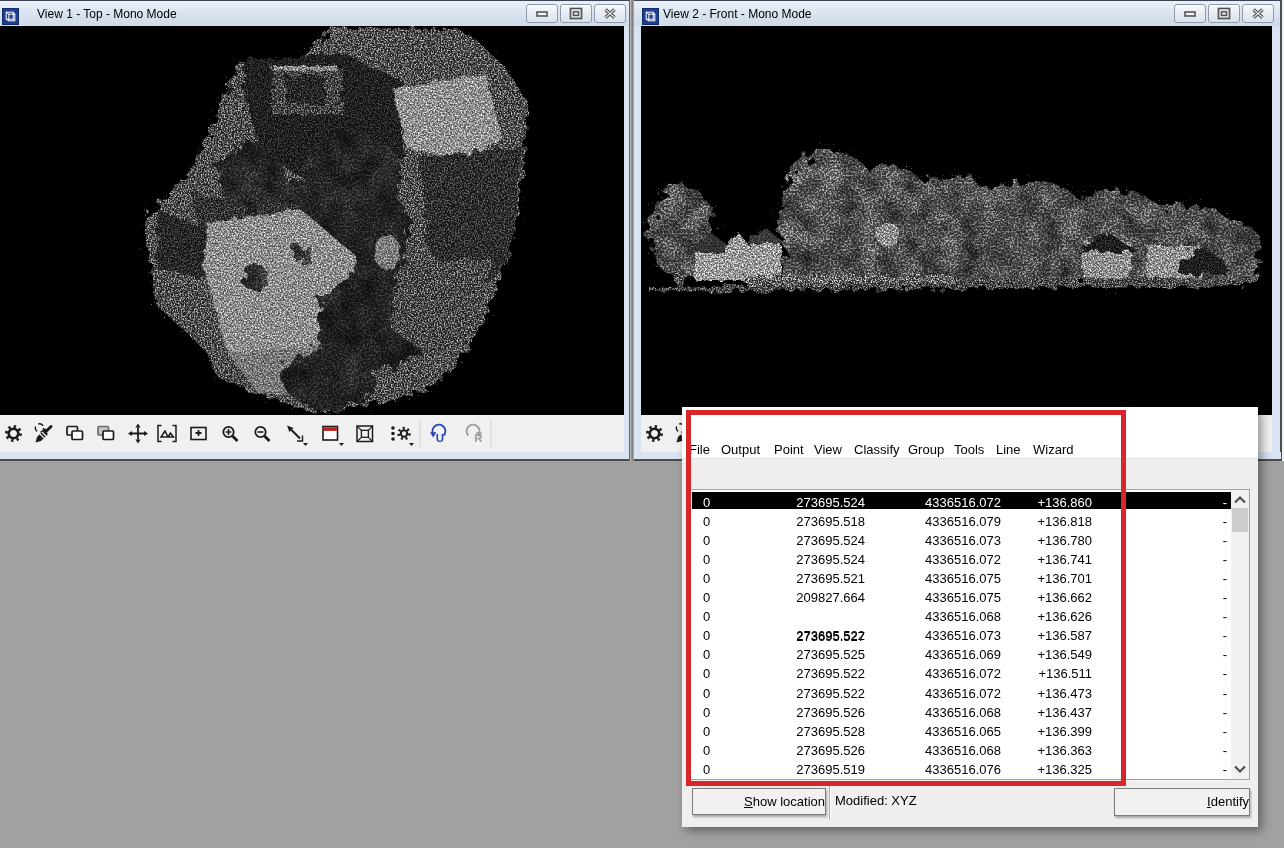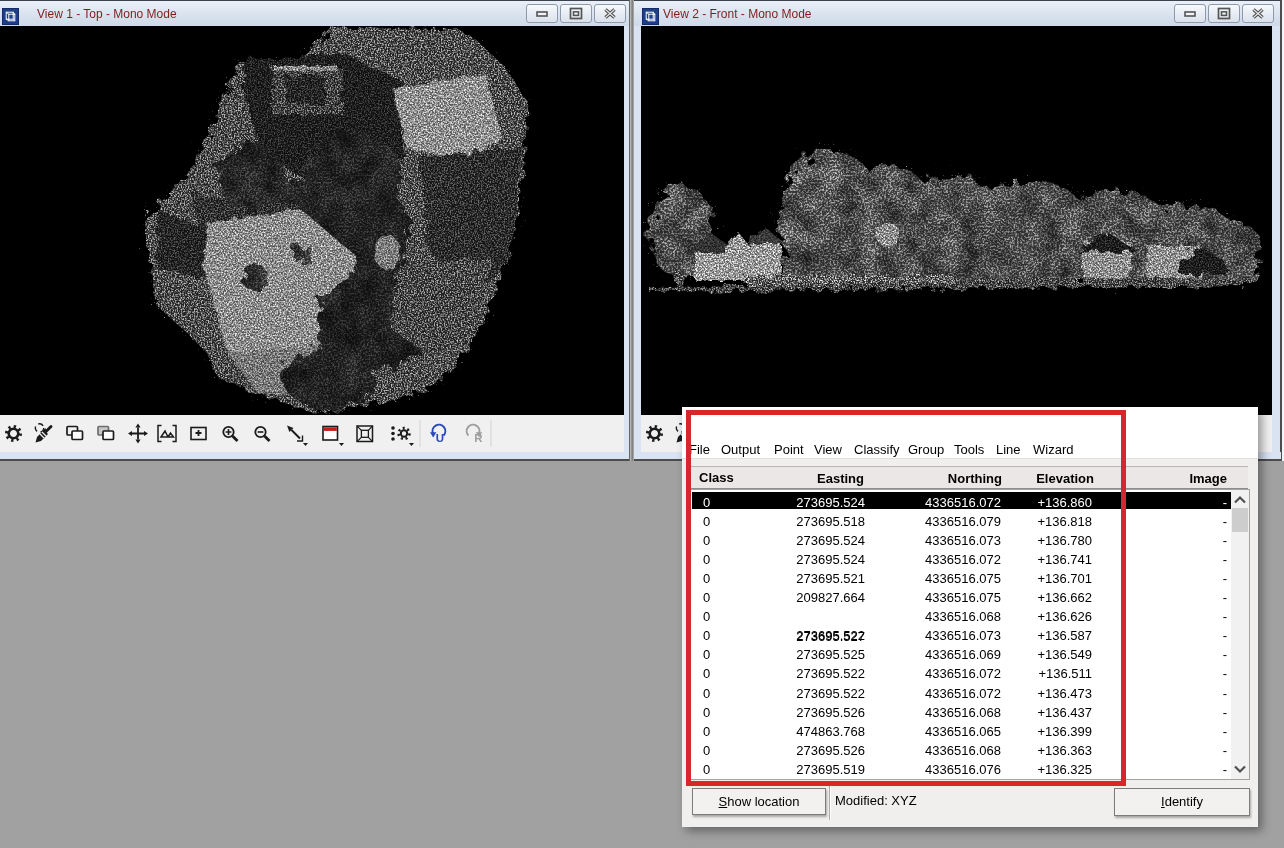--- a/index.html
+++ b/index.html
@@ -6,33 +6,33 @@
   body{width:1284px;height:848px;overflow:hidden;background:#a1a1a1;
        font-family:"Liberation Sans",sans-serif;-webkit-font-smoothing:antialiased;}
   #screen{position:relative;width:1284px;height:848px;}
   .abs{position:absolute;}
   .titlebar{background:linear-gradient(180deg,#eaf0f8 0%,#dde6f1 40%,#d3deeb 75%,#cfdae8 100%);
             border-top:1px solid #3c4350;}
   .tbtn{position:absolute;top:4px;width:30px;height:17px;border:1px solid #8e9aac;border-radius:3px;
         background:linear-gradient(180deg,#f8fafd 0%,#e9eef5 45%,#dbe2ec 100%);}
   .tbtn svg{position:absolute;left:0;top:0;}
   .wicon{position:absolute;top:8px;width:15px;height:15px;background:#1e3d8f;border:1px solid #122a66;}
-  .ttext{position:absolute;top:7px;font-size:12px;color:#7f1d1d;white-space:nowrap;}
+  .ttext{position:absolute;top:7px;font-size:12px;color:#000000;white-space:nowrap;}
   .vp{background:#000;}
   .tools{background:#f0f0f0;}
   .framestrip{background:#d9e3f1;}
   .darkline{background:#4c4c4c;}
   .divider{background:linear-gradient(90deg,#c8c8c8,#8f8f8f 40%,#7e7e7e 60%,#b5b5b5);border-left:1px solid #686868;border-right:1px solid #686868;}
   .mi{position:absolute;top:0;left:2px;}
   .hc{text-align:right;top:3.5px;}
   .row{left:9.5px;width:539px;height:19.1px;font-size:13px;}
   .row span{top:2.5px;}
   .rc{text-align:right;}
   .sel{background:#000;color:#fff;height:16.5px;}
-  .wbtn{background:#f2f1f0;border:1px solid #7c7c7c;box-shadow:1px 1.5px 2px rgba(0,0,0,0.3);text-align:center;line-height:25px;box-sizing:border-box;}
+  .wbtn{background:#f2f1f0;border:1px solid #7c7c7c;box-shadow:1px 1.5px 2px rgba(0,0,0,0.3);text-align:right;line-height:25px;box-sizing:border-box;}
 </style>
 </head>
 <body>
 <div id="screen">
 
 <div class="abs titlebar" style="left:0;top:0;width:630px;height:26px;"></div>
 <div class="abs wicon" style="left:2px;"><svg width="15" height="15" viewBox="0 0 15 15">
         <g fill="none" stroke="#fff" stroke-width="1">
           <rect x="3.2" y="3.2" width="7" height="7"></rect>
           <rect x="5.8" y="5.2" width="6" height="6.6"></rect>
@@ -327,27 +327,20 @@
         <span class="mi" style="left:34px;">Output</span>
         <span class="mi" style="left:87px;">Point</span>
         <span class="mi" style="left:127px;">View</span>
         <span class="mi" style="left:167px;text-align:right;">Classify</span>
         <span class="mi" style="left:221px;">Group</span>
         <span class="mi" style="left:267px;">Tools</span>
         <span class="mi" style="left:309px;">Line</span>
         <span class="mi" style="left:346px;">Wizard</span>
  </div>
  <div class="abs" style="left:0;top:51px;width:576px;height:368px;background:#f1efee;border-top:1px solid #e2e0de;"></div>
- <div class="abs" style="left:8px;top:59px;width:558px;height:21px;background:#ebe7e6;border-top:1px solid #b9b5b3;border-bottom:2px solid #8d8d8d;font-weight:bold;">
-   <span class="abs" style="left:9px;top:3px;">Class</span>
-   <span class="abs hc" style="left:62px;width:112px;">Easting</span>
-   <span class="abs hc" style="left:200px;width:112px;">Northing</span>
-   <span class="abs hc" style="left:295px;width:109px;">Elevation</span>
-   <span class="abs hc" style="left:448px;width:89px;">Image</span>
- </div>
  <div class="abs" style="left:8px;top:82px;width:560px;height:291px;background:#fff;border:1px solid #a3a3a3;box-sizing:border-box;"></div>
  <div class="abs row sel" style="top:85.0px;">
    <span class="abs" style="left:11.5px;">0</span>
         <span class="abs rc" style="left:53.5px;width:120px;">273695.524</span>
         <span class="abs rc" style="left:189.5px;width:120px;">4336516.072</span>
         <span class="abs rc" style="left:300.5px;width:100px;">+136.860</span>
         <span class="abs rc" style="left:455.5px;width:80px;">-</span>
  </div>
  <div class="abs row" style="top:104.1px;">
    <span class="abs" style="left:11.5px;">0</span>
@@ -421,21 +414,21 @@
  </div>
  <div class="abs row" style="top:295.1px;">
    <span class="abs" style="left:11.5px;">0</span>
         <span class="abs rc" style="left:53.5px;width:120px;">273695.526</span>
         <span class="abs rc" style="left:189.5px;width:120px;">4336516.068</span>
         <span class="abs rc" style="left:300.5px;width:100px;">+136.437</span>
         <span class="abs rc" style="left:455.5px;width:80px;">-</span>
  </div>
  <div class="abs row" style="top:314.2px;">
    <span class="abs" style="left:11.5px;">0</span>
-        <span class="abs rc" style="left:53.5px;width:120px;">474863.768</span>
+        <span class="abs rc" style="left:53.5px;width:120px;">273695.528</span>
         <span class="abs rc" style="left:189.5px;width:120px;">4336516.065</span>
         <span class="abs rc" style="left:300.5px;width:100px;">+136.399</span>
         <span class="abs rc" style="left:455.5px;width:80px;">-</span>
  </div>
  <div class="abs row" style="top:333.3px;">
    <span class="abs" style="left:11.5px;">0</span>
         <span class="abs rc" style="left:53.5px;width:120px;">273695.526</span>
         <span class="abs rc" style="left:189.5px;width:120px;">4336516.068</span>
         <span class="abs rc" style="left:300.5px;width:100px;">+136.363</span>
         <span class="abs rc" style="left:455.5px;width:80px;">-</span>

